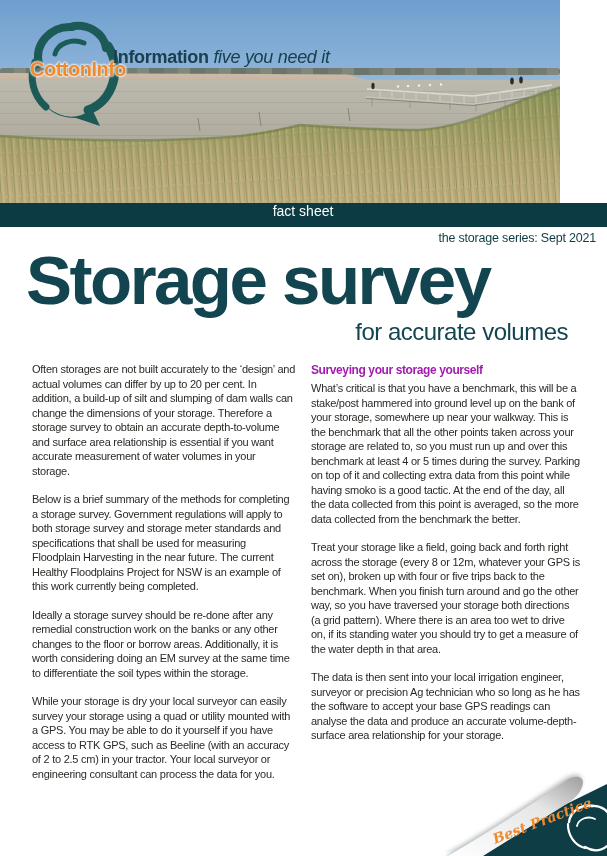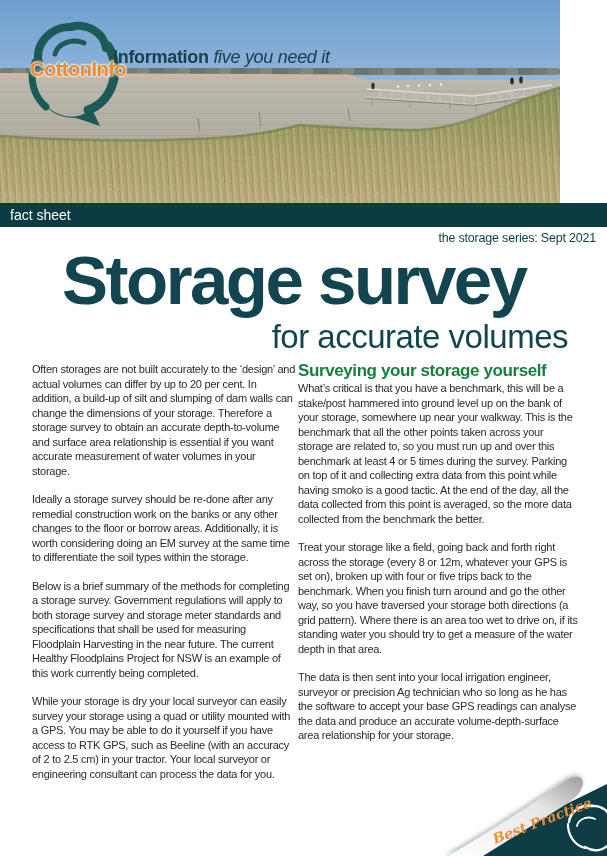--- a/index.html
+++ b/index.html
@@ -22,32 +22,32 @@
   
   .logo-wrap{position:absolute;left:12px;top:10px;width:110px;height:118px;}
   .logo-text{position:absolute;left:18px;top:48px;font-size:20px;font-weight:bold;color:#f08a2e;
              letter-spacing:-.5px;text-shadow:0 0 2px #fff,0 0 2px #fff,0 0 3px #fff;}
   .tagline{position:absolute;left:113px;top:47px;font-size:18px;color:#18404f;letter-spacing:-.3px;}
   .tagline .b{font-weight:bold;}
   .tagline .i{font-style:italic;}
   
   .bar{position:absolute;left:0;top:203px;width:607px;height:24px;background:#0d3b44;
        display:flex;align-items:center;justify-content:space-between;
-       color:#fff;font-size:14px;padding:0 11px 0 10px;box-sizing:border-box;}
+       color:#fff;font-size:14px;padding:0 11px 0 10px;box-sizing:border-box;flex-direction:column;}
   .series{position:absolute;right:11px;top:231px;font-size:12.5px;color:#0d3b44;letter-spacing:-.2px;}
   
   .title{position:absolute;left:26px;top:246px;font-size:69px;line-height:1;font-weight:bold;
-         color:#12454f;letter-spacing:-2.5px;margin-left:36px;}
-  .subtitle{position:absolute;right:39px;top:318px;font-size:33px;color:#12454f;letter-spacing:-.5px;}
+         color:#12454f;letter-spacing:-2.5px;}
+  .subtitle{position:absolute;right:39px;top:318px;font-size:24px;color:#12454f;letter-spacing:-.5px;}
   
   .cols{position:absolute;left:32px;top:362px;width:549px;display:grid;
-        grid-template-columns:264px 1fr;column-gap:2px;}
+        grid-template-columns:264px 1fr;column-gap:15px;}
   .col{color:#2d2a26;font-size:11px;line-height:14.5px;letter-spacing:-.25px;}
   .col p{margin:0 0 14px;}
-  .col h2{margin:0 0 2px;font-size:17px;line-height:17px;color:#15803d;letter-spacing:-.4px;}
+  .col h2{margin:0 0 2px;font-size:12px;line-height:17px;color:#a21caf;letter-spacing:-.4px;}
   
   .corner{position:absolute;right:0;bottom:0;width:172px;height:122px;}
 </style>
 </head>
 <body>
 
 <div class="page">
 
   <div class="hero">
     <div class="sky"></div>
@@ -163,22 +163,22 @@
     <span>fact sheet</span>
   </div>
   <div class="series">the storage series: Sept 2021</div>
 
   <div class="title">Storage survey</div>
   <div class="subtitle">for accurate volumes</div>
 
   <div class="cols">
     <div class="col">
       <p>Often storages are not built accurately to the ‘design’ and actual volumes can differ by up to 20 per cent. In addition, a build-up of silt and slumping of dam walls can change the dimensions of your storage. Therefore a storage survey to obtain an accurate depth-to-volume and surface area relationship is essential if you want accurate measurement of water volumes in your storage.</p>
+      <p>Below is a brief summary of the methods for completing a storage survey. Government regulations will apply to both storage survey and storage meter standards and specifications that shall be used for measuring Floodplain Harvesting in the near future. The current Healthy Floodplains Project for NSW is an example of this work currently being completed.</p>
       <p>Ideally a storage survey should be re-done after any remedial construction work on the banks or any other changes to the floor or borrow areas.  Additionally, it is worth considering doing an EM survey at the same time to differentiate the soil types within the storage.</p>
-      <p>Below is a brief summary of the methods for completing a storage survey. Government regulations will apply to both storage survey and storage meter standards and specifications that shall be used for measuring Floodplain Harvesting in the near future. The current Healthy Floodplains Project for NSW is an example of this work currently being completed.</p>
       <p>While your storage is dry your local surveyor can easily survey your storage using a quad or utility mounted with a GPS.  You may be able to do it yourself if you have access to RTK GPS, such as Beeline (with an accuracy of 2 to 2.5 cm) in your tractor.  Your local surveyor or engineering consultant can process the data for you.</p>
     </div>
     <div class="col">
       <h2>Surveying your storage yourself</h2>
       <p>What’s critical is that you have a benchmark, this will be a stake/post hammered into ground level up on the bank of your storage, somewhere up near your walkway.  This is the benchmark that all the other points taken across your storage are related to, so you must run up and over this benchmark at least 4 or 5 times during the survey.  Parking on top of it and collecting extra data from this point while having smoko is a good tactic. At the end of the day, all the data collected from this point is averaged, so the more data collected from the benchmark the better.</p>
       <p>Treat your storage like a field, going back and forth right across the storage (every 8 or 12m, whatever your GPS is set on), broken up with four or five trips back to the benchmark. When you finish turn around and go the other way, so you have traversed your storage both directions (a grid pattern). Where there is an area too wet to drive on, if its standing water you should try to get a measure of the water depth in that area.</p>
       <p>The data is then sent into your local irrigation engineer, surveyor or precision Ag technician who so long as he has the software to accept your base GPS readings can analyse the data and produce an accurate volume-depth-surface area relationship for your storage.</p>
     </div>
   </div>
 

